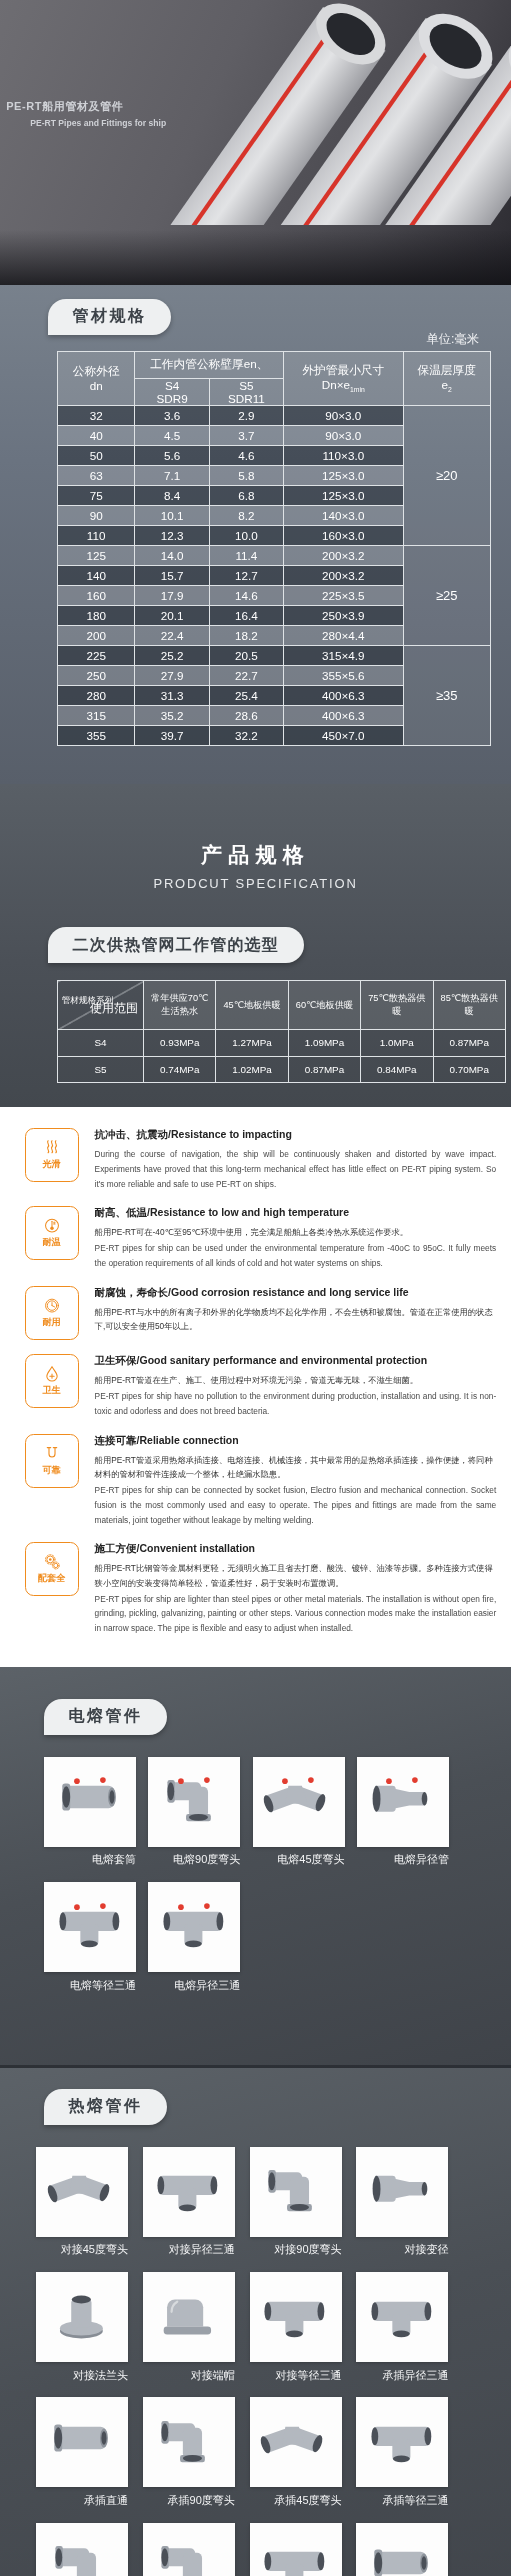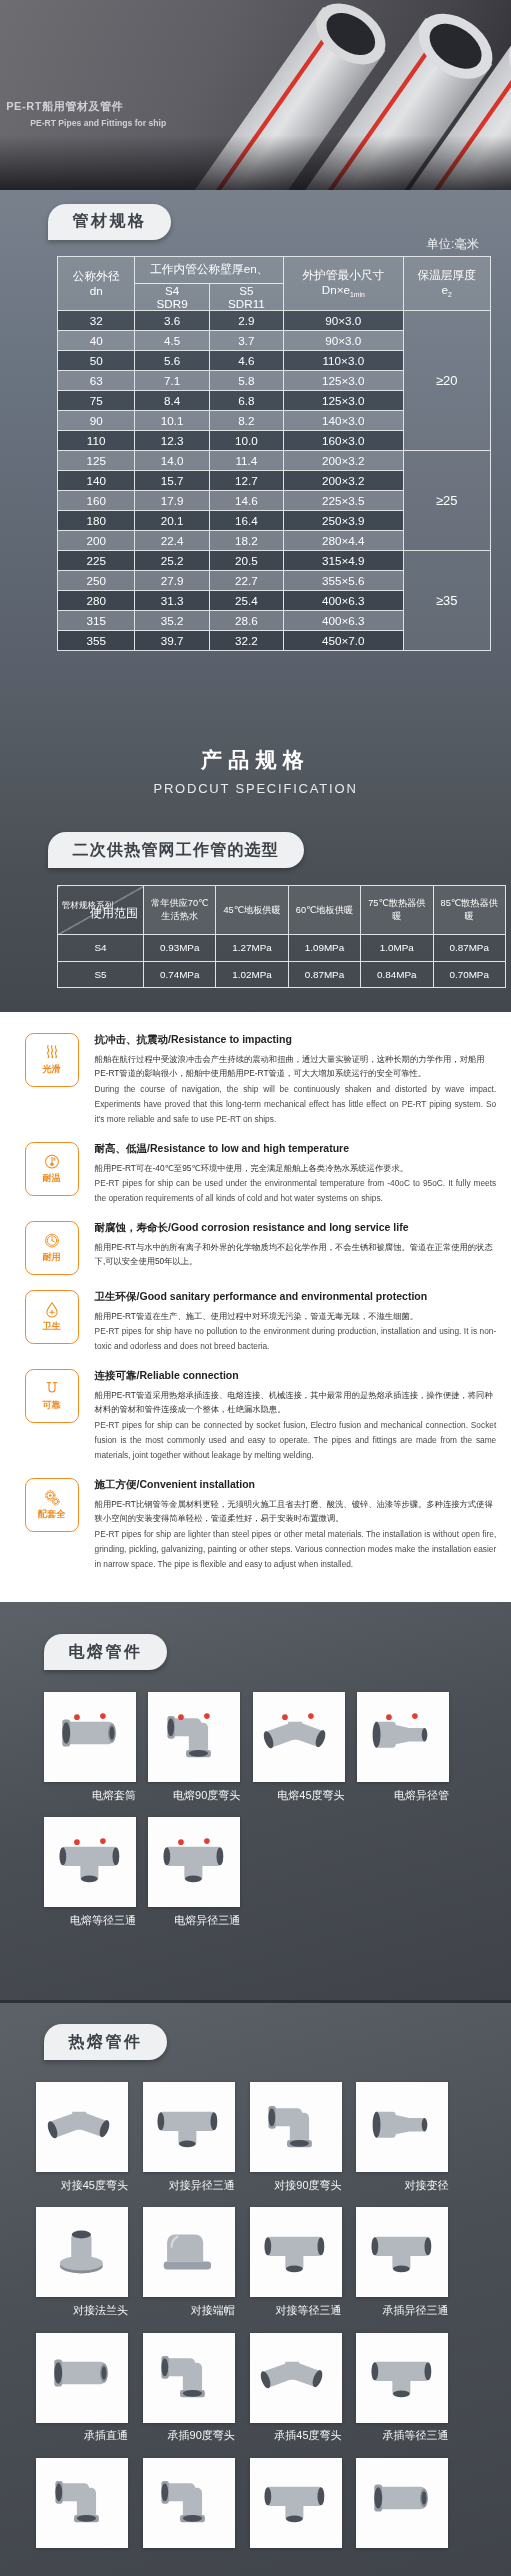--- a/index.html
+++ b/index.html
@@ -1,19 +1,19 @@
 <!DOCTYPE html>
 <html style="font-size:9.9px"><head>
 <meta charset="utf-8">
 <style>
   html,body{margin:0;padding:0;background:#22242a;}
   .page{width:511px;margin:0 auto;font-family:"Liberation Sans","DejaVu Sans",sans-serif;position:relative;}
 
   
-  .hero{position:relative;height:190px;overflow:hidden;
+  .hero{position:relative;height:285px;overflow:hidden;
         background:linear-gradient(115deg,#6e6d72 0%,#5f5e64 40%,#46454b 75%,#2b2a30 100%);}
   .hero svg{position:absolute;right:0;top:0;}
   .hero-floor{position:absolute;left:0;bottom:0;width:100%;height:55px;
         background:linear-gradient(180deg,rgba(20,20,24,0) 0%,rgba(16,16,20,.8) 100%);}
   .hero-titles{position:absolute;left:6.2px;top:99px;color:#cfd1d6;}
   .hero-title-zh{font-size:11px;font-weight:bold;letter-spacing:0.6px;}
   .hero-title-en{font-size:8.6px;font-weight:bold;margin-top:4.3px;padding-left:24px;}
 
   
   .badge{display:inline-block;background:#eef0f1;color:#3c4248;font-weight:bold;
@@ -303,21 +303,20 @@
       <div class="feat-icon">
         <svg width="26" height="26" viewBox="0 0 40 40" fill="none" stroke="#f08c1e" stroke-width="2.6" stroke-linecap="round">
           <path d="M11 4 c-5 5 5 9 0 14 c-5 5 5 9 0 14"></path>
           <path d="M20 4 c-5 5 5 9 0 14 c-5 5 5 9 0 14"></path>
           <path d="M29 4 c-5 5 5 9 0 14 c-5 5 5 9 0 14"></path>
         </svg>
         <div class="feat-icon-label">光滑</div>
       </div>
       <div class="feat-body">
         <div class="feat-title">抗冲击、抗震动/Resistance to impacting</div>
-        <div class="feat-zh">船舶在航行过程中受波浪冲击会产生持续的震动和扭曲，通过大量实验证明，这种长期的力学作用，对船用PE-RT管道的影响很小，船舶中使用船用PE-RT管道，可大大增加系统运行的安全可靠性。</div>
         <div class="feat-en">During the course of navigation, the ship will be continuously shaken and distorted by wave impact. Experiments have proved that this long-term mechanical effect has little effect on PE-RT piping system. So it's more reliable and safe to use PE-RT on ships.</div>
       </div>
     </div>
 
     <div class="feat">
       <div class="feat-icon">
         <svg width="26" height="26" viewBox="0 0 40 40" fill="none" stroke="#f08c1e" stroke-width="2.4" stroke-linecap="round">
           <circle cx="20" cy="20" r="15"></circle>
           <line x1="20" y1="10" x2="20" y2="22"></line>
           <circle cx="20" cy="26" r="4" fill="#f08c1e" stroke="none"></circle>

